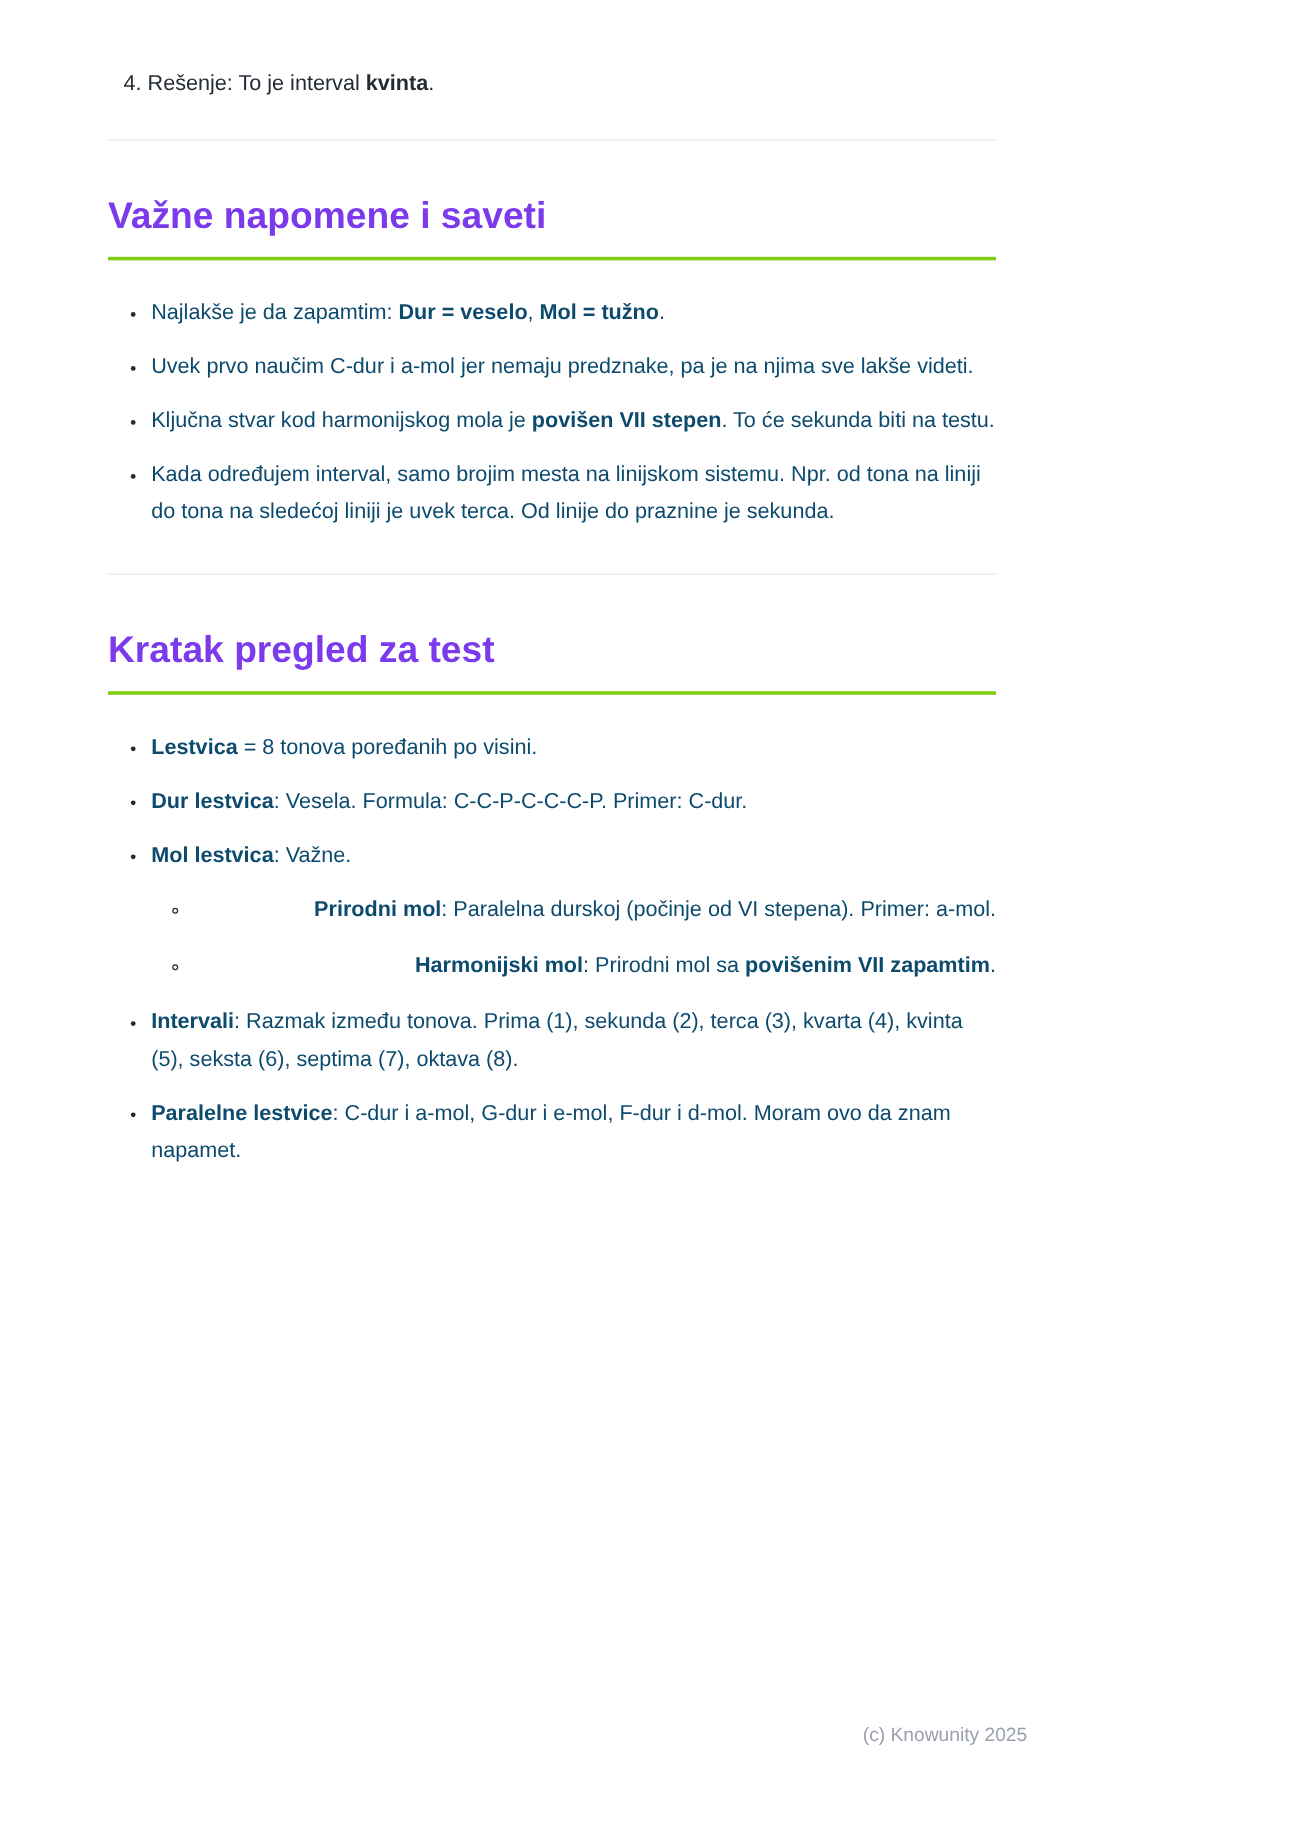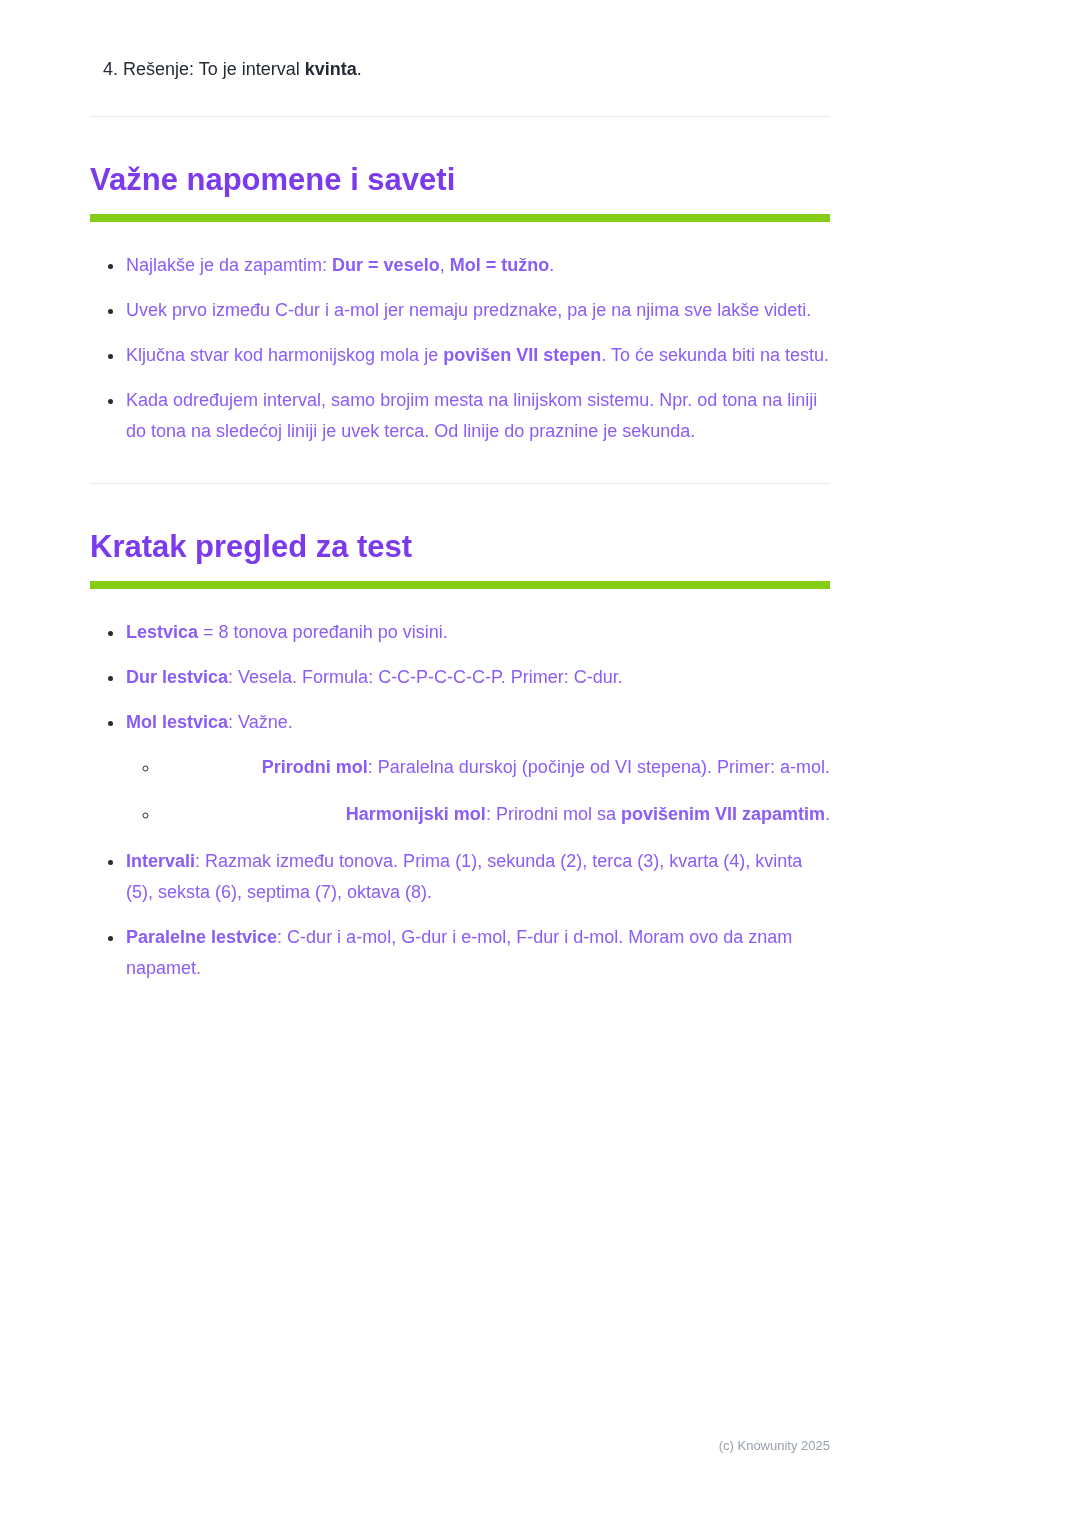--- a/index.html
+++ b/index.html
@@ -37,33 +37,33 @@
     width: 100%;
   }
   hr.divider-2 { margin-top: 36px; }
 
   h1.heading {
     margin: 44px 0 0;
     font-size: 31px;
     line-height: 37px;
     font-weight: 700;
     color: #7C3AED;
-    border-bottom: 8px solid #84cc16;
+    border-bottom: 3px solid #84cc16;
     padding-bottom: 16px;
   }
 
   ul.bullets {
     margin: 28px 0 0;
     padding-left: 34px;
     list-style-type: disc;
   }
   ul.bullets li {
     font-size: 18px;
     line-height: 31px;
-    color: #8b5cf6;
+    color: #0c4a6e;
     margin-bottom: 14px;
     padding-left: 2px;
   }
   ul.bullets li::marker { color: #242B35; font-size: 15px; }
 
   ul.sub-list {
     list-style-type: circle;
     margin: 14px 0 2px;
     padding-left: 33px;
     text-align: right;
@@ -78,41 +78,41 @@
     top: 40px;
     width: 60px;
     height: 1080px;
     background: #ECEAF8;
     border-left: 8px solid #8678D6;
   }
 
   .footer {
     position: absolute;
     top: 1438px;
-    right: 86px;
-    font-size: 13px;
+    right: 60px;
+    font-size: 16px;
     color: #9AA1AC;
   }
 </style>
 </head>
 <body>
 
 <div class="page">
 
   <div class="content">
 
     <p class="numbered-item"><span>4. Rešenje: To je interval </span><strong>kvinta</strong><span>.</span></p>
 
     <hr class="divider">
 
     <section>
       <h1 class="heading">Važne napomene i saveti</h1>
       <ul class="bullets">
           <li><span>Najlakše je da zapamtim: </span><strong>Dur = veselo</strong><span>, </span><strong>Mol = tužno</strong><span>.</span></li>
-          <li><span>Uvek prvo između C-dur i a-mol jer nemaju predznake, pa je na njima sve lakše videti.</span></li>
+          <li><span>Uvek prvo naučim C-dur i a-mol jer nemaju predznake, pa je na njima sve lakše videti.</span></li>
           <li><span>Ključna stvar kod harmonijskog mola je </span><strong>povišen VII stepen</strong><span>. To će sekunda biti na testu.</span></li>
           <li><span>Kada određujem interval, samo brojim mesta na linijskom sistemu. Npr. od tona na liniji do tona na sledećoj liniji je uvek terca. Od linije do praznine je sekunda.</span></li>
         </ul>
     </section>
 
     <hr class="divider divider-2">
 
     <section>
       <h1 class="heading">Kratak pregled za test</h1>
       <ul class="bullets">

